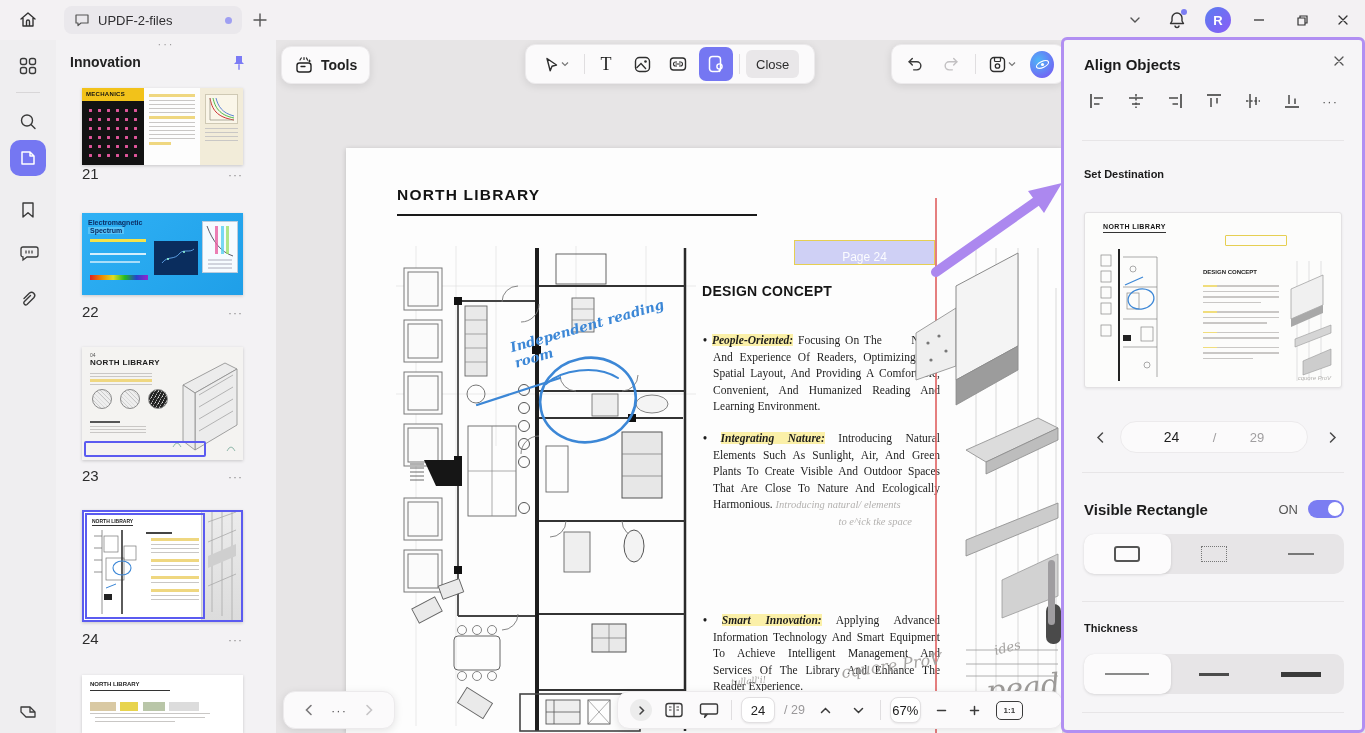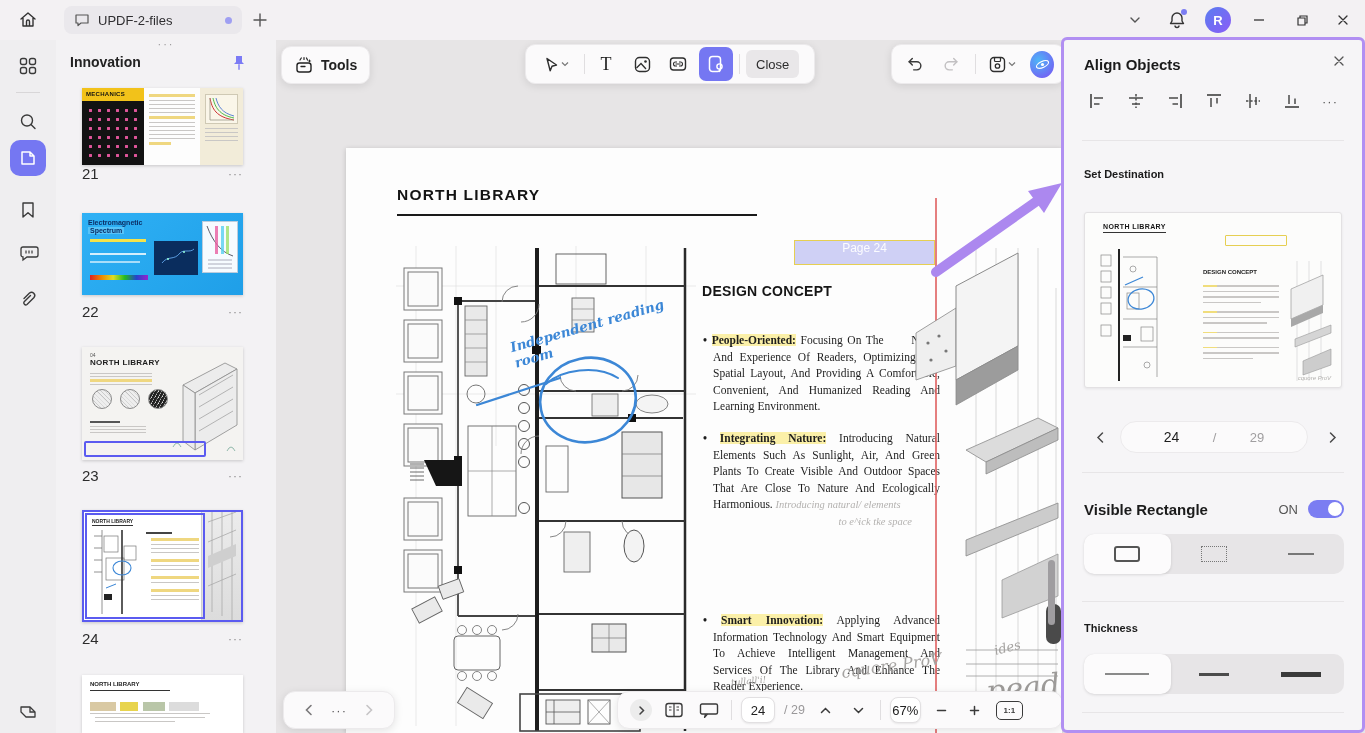--- a/index.html
+++ b/index.html
@@ -25,21 +25,21 @@
   .rail-ic { position:absolute; left:10px; width:36px; height:36px; display:flex; align-items:center; justify-content:center; border-radius:10px; cursor:pointer; }
   .rail-ic.active { background:#7577f2; }
   .rail-div { position:absolute; left:16px; width:24px; height:1px; background:#d8d6d8; }
 
   
   #thumbpanel { position:absolute; left:56px; top:40px; width:220px; height:693px; background:#f3f2f4; }
   .tp-handle { position:absolute; left:0; right:0; top:-2px; text-align:center; color:#9a989a; font-size:11px; letter-spacing:2px; }
   .tp-header { position:absolute; left:14px; top:14px; font-size:14px; font-weight:bold; color:#222; }
   .tp-pin { position:absolute; right:28px; top:14px; }
   .thumb { position:absolute; left:26px; width:161px; background:#fff; box-shadow:0 1px 3px rgba(0,0,0,.18); overflow:hidden; cursor:pointer; }
-  .thumb-row { position:absolute; left:26px; width:161px; display:flex; justify-content:space-between; align-items:center; }
+  .thumb-row { position:absolute; left:26px; width:161px; display:flex; justify-content:space-between; align-items:flex-end; }
   .thumb-num { font-size:15px; color:#2c2c2c; }
   .thumb-menu { font-size:12px; color:#8a888a; letter-spacing:1px; cursor:pointer; }
 
   
   .t21-left { position:absolute; left:0; top:0; width:62px; height:100%; background:#121212; }
   .t21-yellow { position:absolute; left:0; top:0; width:62px; height:13px; background:#f2c21a; color:#111; font-size:6px; font-weight:bold; line-height:13px; padding-left:4px; letter-spacing:.3px; }
   .t21-glyphs { position:absolute; left:4px; top:18px; width:54px; height:52px; background-image:radial-gradient(circle,#e0559a 1.4px,transparent 1.6px); background-size:9px 9px; }
   .t21-mid { position:absolute; left:62px; top:0; width:56px; height:100%; background:#fdfdfd; }
   .tline { height:1px; background:#c9c7c5; margin:3px 5px 0 5px; }
   .tline.y { background:#efd780; height:3px; }
@@ -69,25 +69,25 @@
 
   
   #canvas { position:absolute; left:276px; top:40px; width:1089px; height:693px; background:#e7e5e6; overflow:hidden; }
   .page-partial { position:absolute; left:70px; top:0; width:714px; height:103px; background:#fbfbfb; box-shadow:0 1px 4px rgba(0,0,0,.15); }
   .prev-tail { position:absolute; left:51px; top:0; font-family:"Liberation Serif", serif; font-size:11.5px; color:#2b2b2b; }
   .page-main { position:absolute; left:70px; top:108px; width:716px; height:585px; background:#fdfdfd; box-shadow:0 1px 5px rgba(0,0,0,.18); overflow:hidden; }
   .doc-title { position:absolute; left:51px; top:38px; font-size:15.5px; font-weight:bold; letter-spacing:1.2px; color:#141414; }
   .doc-title-rule { position:absolute; left:51px; top:66px; width:360px; height:2px; background:#1a1a1a; }
   .section-head { position:absolute; left:356px; top:135px; font-size:14px; font-weight:bold; letter-spacing:.3px; color:#161616; }
   .red-guide { position:absolute; left:589px; top:50px; width:1.5px; height:535px; background:#e06868; opacity:.85; }
-  .link-box { position:absolute; left:448px; top:92px; width:141px; height:25px; background:rgba(196,198,243,.82); border:1.5px solid #e6cf52; display:flex; align-items:flex-start; justify-content:center; cursor:pointer; }
+  .link-box { position:absolute; left:448px; top:92px; width:141px; height:25px; background:rgba(196,198,243,.82); border:1.5px solid #e6cf52; display:flex; align-items:flex-end; justify-content:center; cursor:pointer; }
   .link-box span { color:rgba(255,255,255,.92); font-size:12px; }
   .bullet { position:absolute; left:357px; width:237px; font-family:"Liberation Serif", serif; font-size:11.5px; line-height:16.5px; color:#1d1d1d; text-align:justify; text-indent:-10px; padding-left:10px; }
   .bullet b { font-weight:bold; }
-  .hl { background:#fbf0a8; }
+  .hl { background:#fbf0a8;font-style:italic; }
   .gray-note { color:#b3b1af; font-style:italic; font-size:10.5px; }
   .gray-note-line2 { display:block; text-align:right; padding-right:28px; }
   .blue-hand { position:absolute; left:163px; top:165px; width:190px; transform:rotate(-16deg); font-family:"DejaVu Serif", serif; font-style:italic; font-weight:bold; font-size:13.5px; color:#3c87d6; }
   .scrib { position:absolute; font-family:"DejaVu Serif", serif; font-style:italic; color:#a5a3a1; }
   .canvas-scroll { position:absolute; left:772px; top:520px; width:7px; height:65px; background:#9f9da0; border-radius:4px; }
 
   
   .float-card { position:absolute; background:#fbfafb; border:1px solid #eceaec; border-radius:10px; box-shadow:0 2px 8px rgba(0,0,0,.10); display:flex; align-items:center; }
   #tools-btn { left:5px; top:6px; height:38px; padding:0 12px; gap:7px; cursor:pointer; }
   #tools-btn .lbl { font-size:14px; font-weight:bold; color:#222; }

